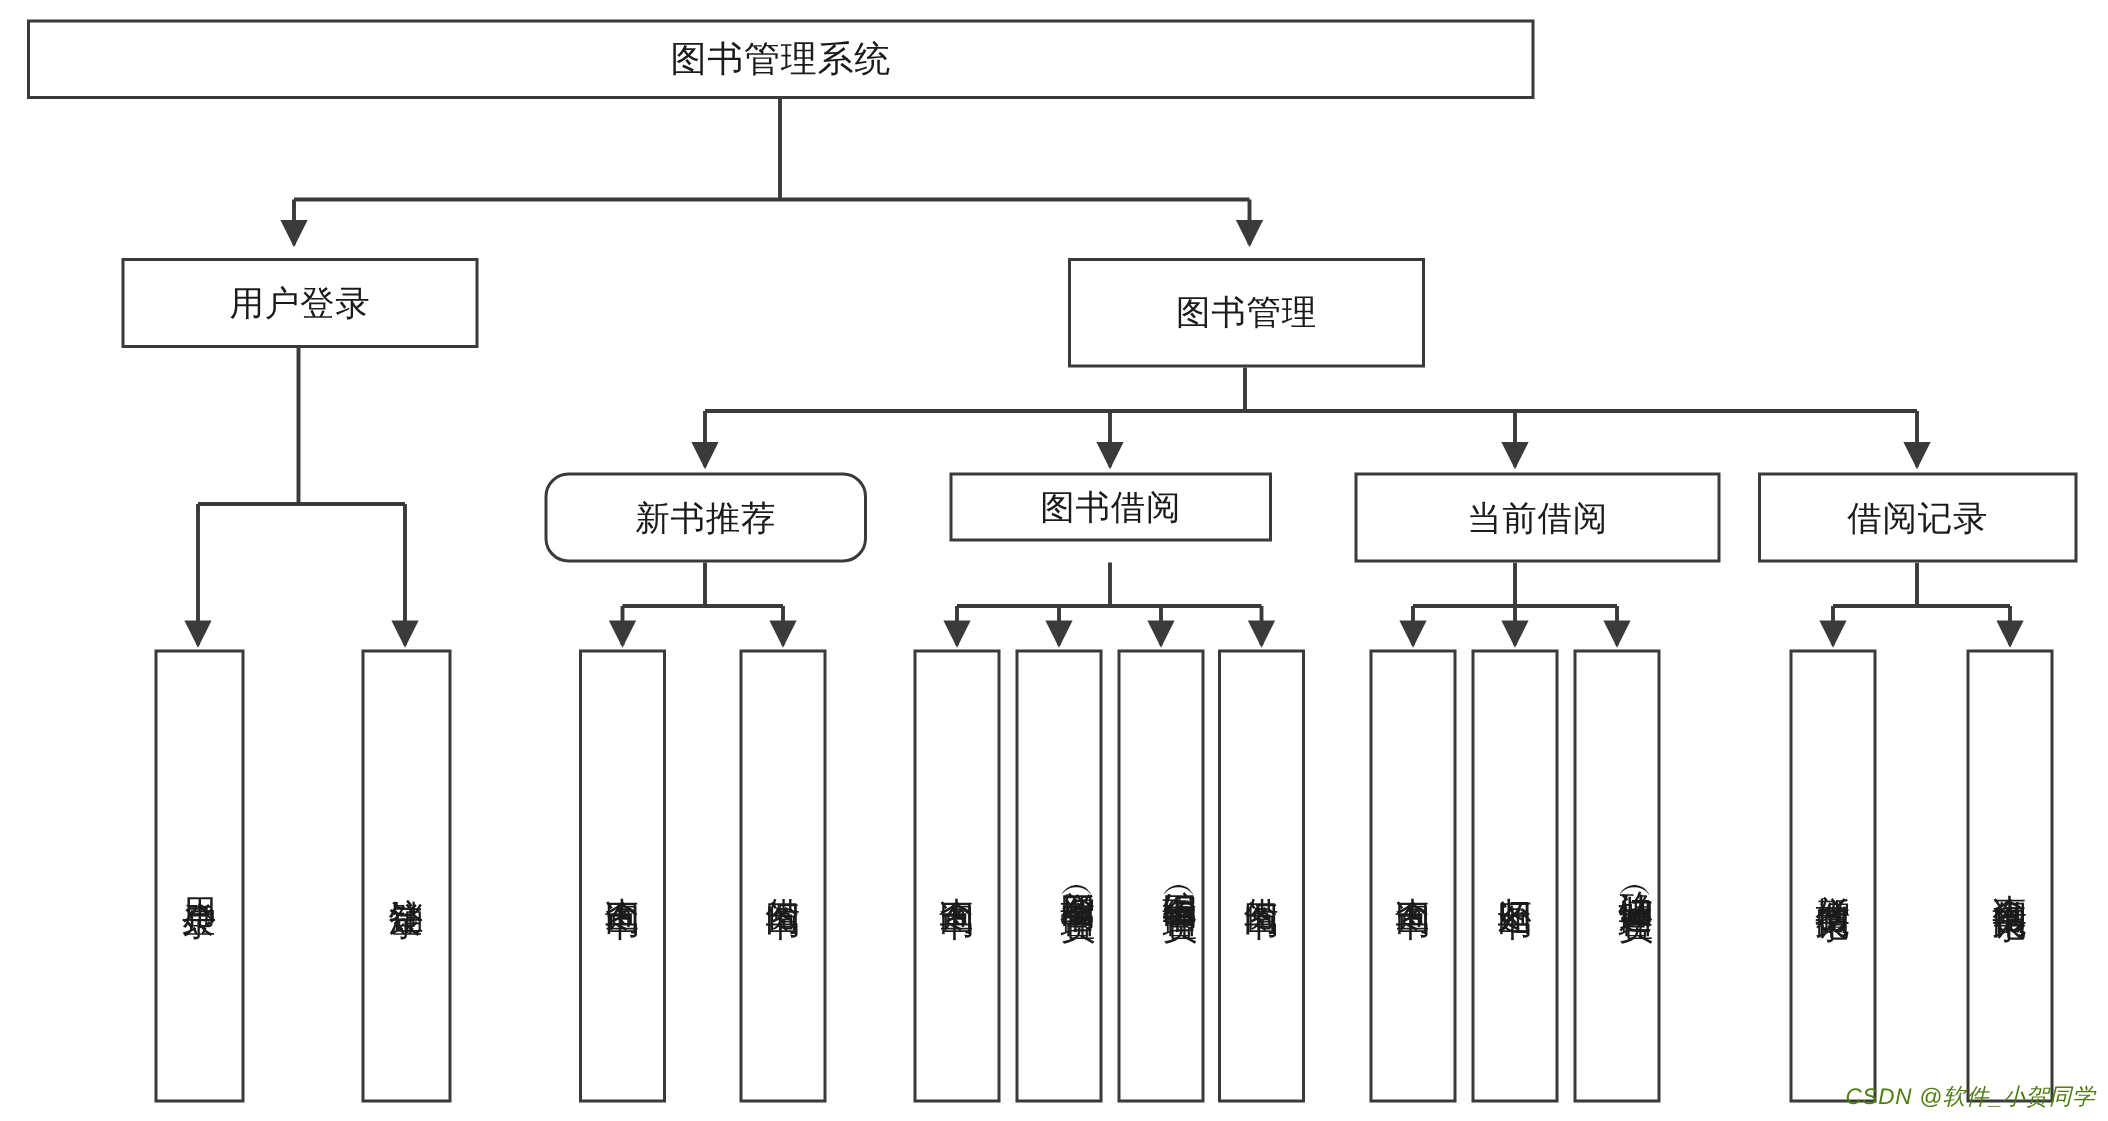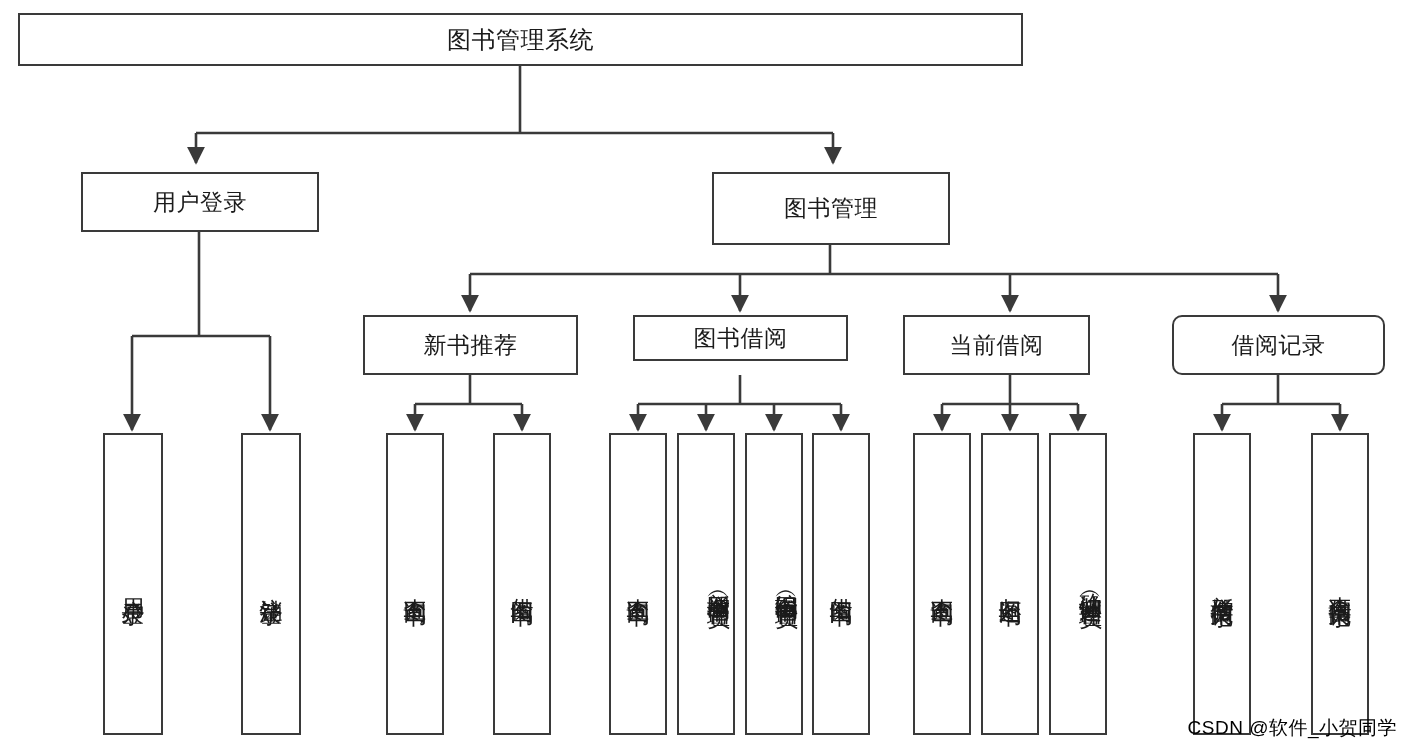--- a/index.html
+++ b/index.html
@@ -54,24 +54,25 @@
     padding: 6px 0;
     white-space: nowrap;
   }
   .node-v.topalign {
     align-items: flex-start;
   }
   .watermark {
     position: absolute;
     right: 8px;
     bottom: 6px;
-    font-size: 19px;
-    color: #000000;
+    font-size: 15px;
+    color: #4d7c0f;
     white-space: nowrap;
     letter-spacing: 0.5px;
+    font-style: italic;
   }
 </style>
 </head>
 <body>
 
 <div id="canvas">
 
   <svg id="wires" viewBox="0 0 1405 747" xmlns="http://www.w3.org/2000/svg">
     <defs>
       <marker id="arrow" viewBox="0 0 10 10" refX="9" refY="5" markerWidth="7" markerHeight="7" orient="auto-start-reverse">
@@ -120,24 +121,24 @@
       <path d="M 1222 404 L 1222 430" marker-end="url(#arrow)"></path>
       <path d="M 1340 404 L 1340 430" marker-end="url(#arrow)"></path>
     </g>
   </svg>
 
   <div class="node node-h title" style="left:18px; top:13px; width:1005px; height:53px;">图书管理系统</div>
 
   <div class="node node-h" style="left:81px; top:172px; width:238px; height:60px;">用户登录</div>
   <div class="node node-h" style="left:712px; top:172px; width:238px; height:73px;">图书管理</div>
 
-  <div class="node node-h" style="left:363px; top:315px; width:215px; height:60px;">新书推荐</div>
+  <div class="node node-h" style="left:363px; top:315px; width:215px; height:60px;border-radius:16px;">新书推荐</div>
   <div class="node node-h" style="left:633px; top:315px; width:215px; height:46px;">图书借阅</div>
-  <div class="node node-h" style="left:903px; top:315px; width:187px; height:60px;">当前借阅</div>
-  <div class="node node-h" style="left:1172px; top:315px; width:213px; height:60px;border-radius:10px;">借阅记录</div>
+  <div class="node node-h" style="left:903px; top:315px; width:244px; height:60px;">当前借阅</div>
+  <div class="node node-h" style="left:1172px; top:315px; width:213px; height:60px;">借阅记录</div>
 
   <div class="node node-v" style="left:103px; top:433px; width:60px; height:302px;">用户登录</div>
   <div class="node node-v" style="left:241px; top:433px; width:60px; height:302px;">注销登录</div>
 
   <div class="node node-v" style="left:386px; top:433px; width:58px; height:302px;">查询图书</div>
   <div class="node node-v" style="left:493px; top:433px; width:58px; height:302px;">借阅图书</div>
 
   <div class="node node-v" style="left:609px; top:433px; width:58px; height:302px;">查询图书</div>
   <div class="node node-v topalign" style="left:677px; top:433px; width:58px; height:302px;">新增图书（管理员）</div>
   <div class="node node-v topalign" style="left:745px; top:433px; width:58px; height:302px;">编辑图书（管理员）</div>

